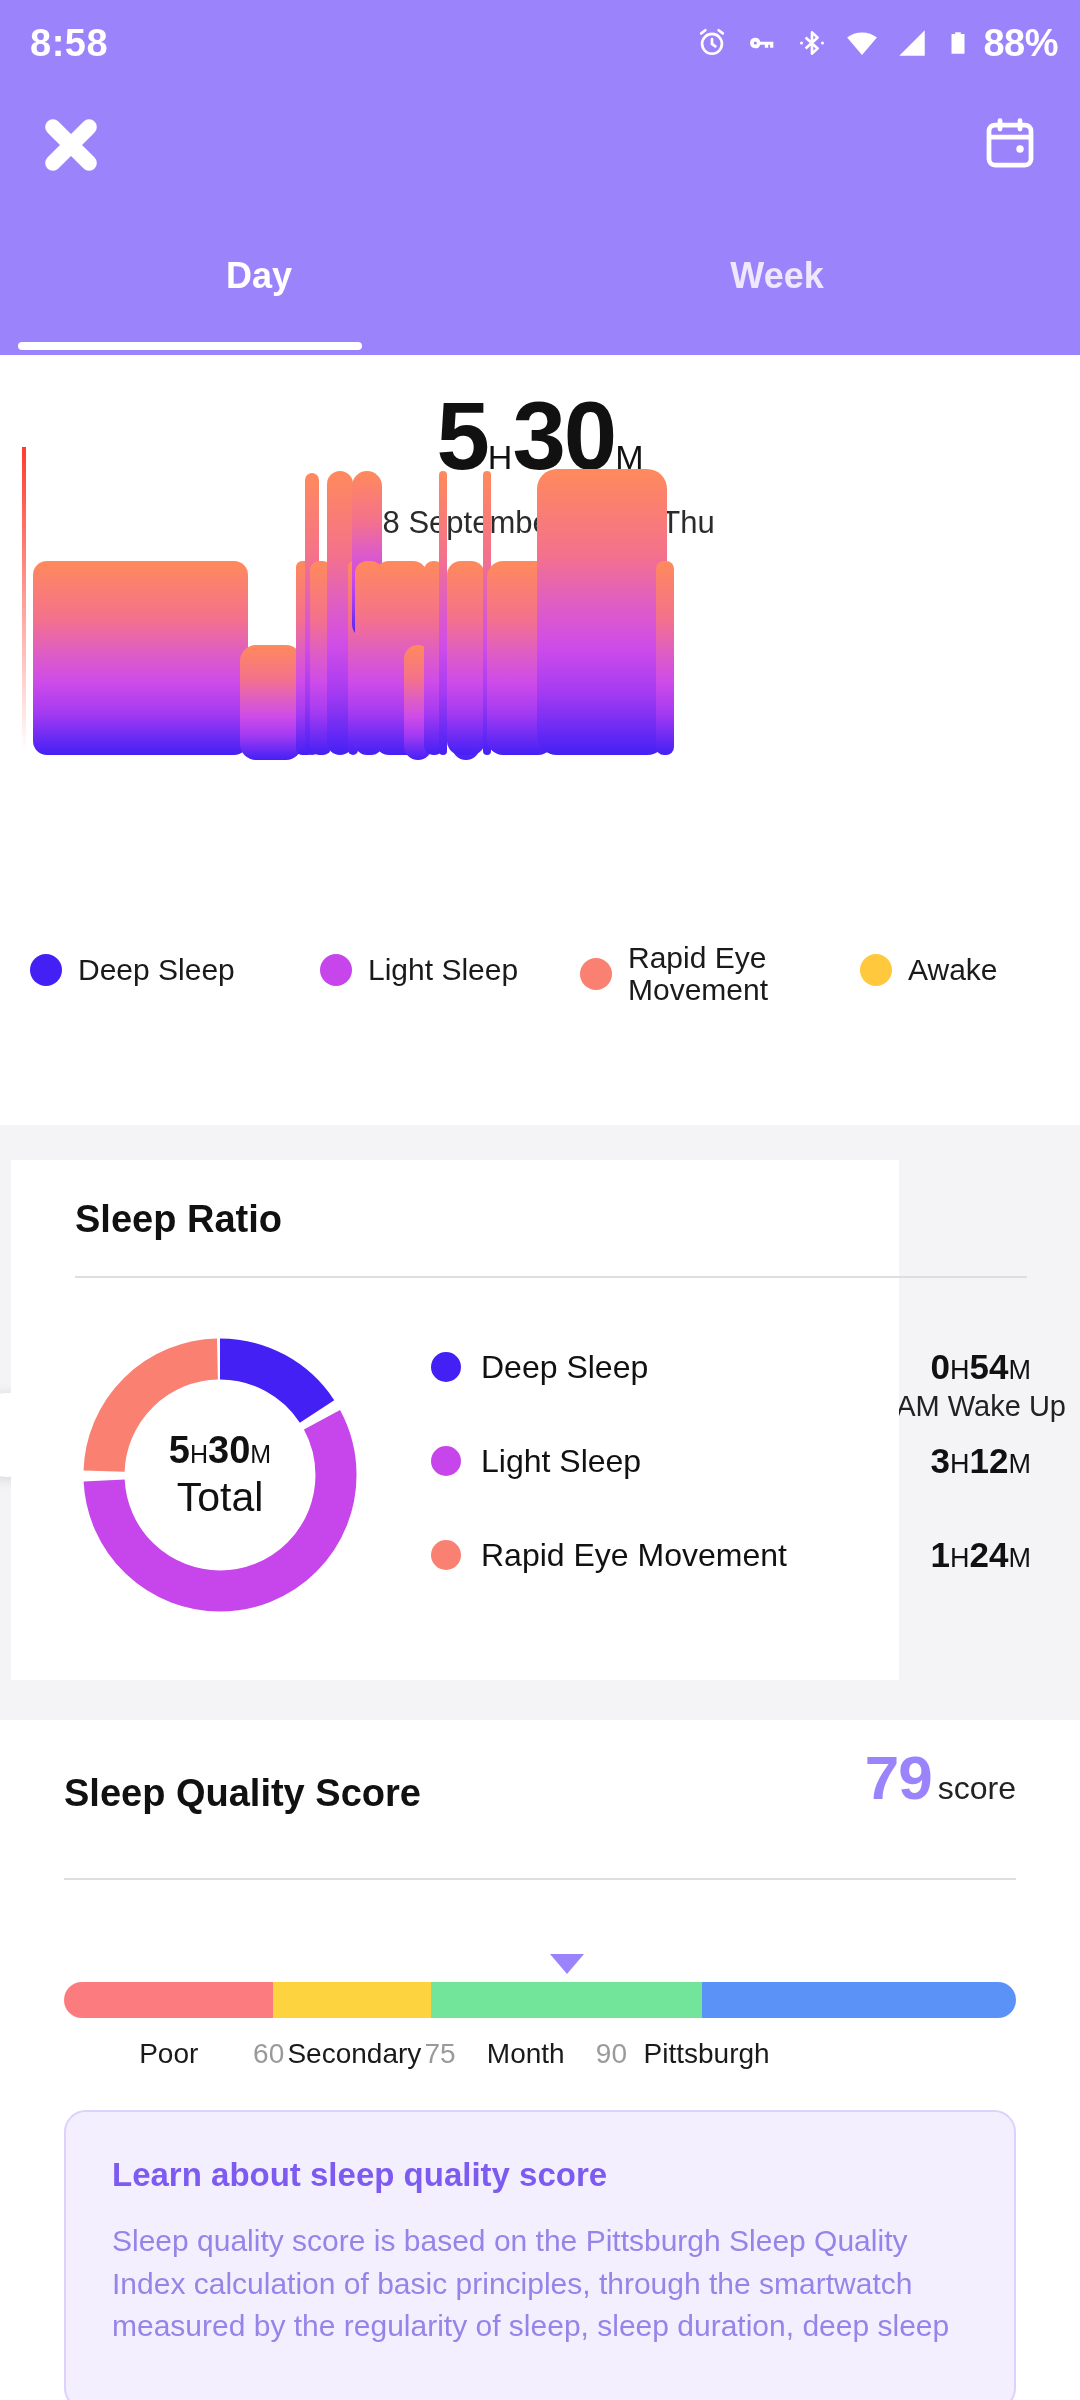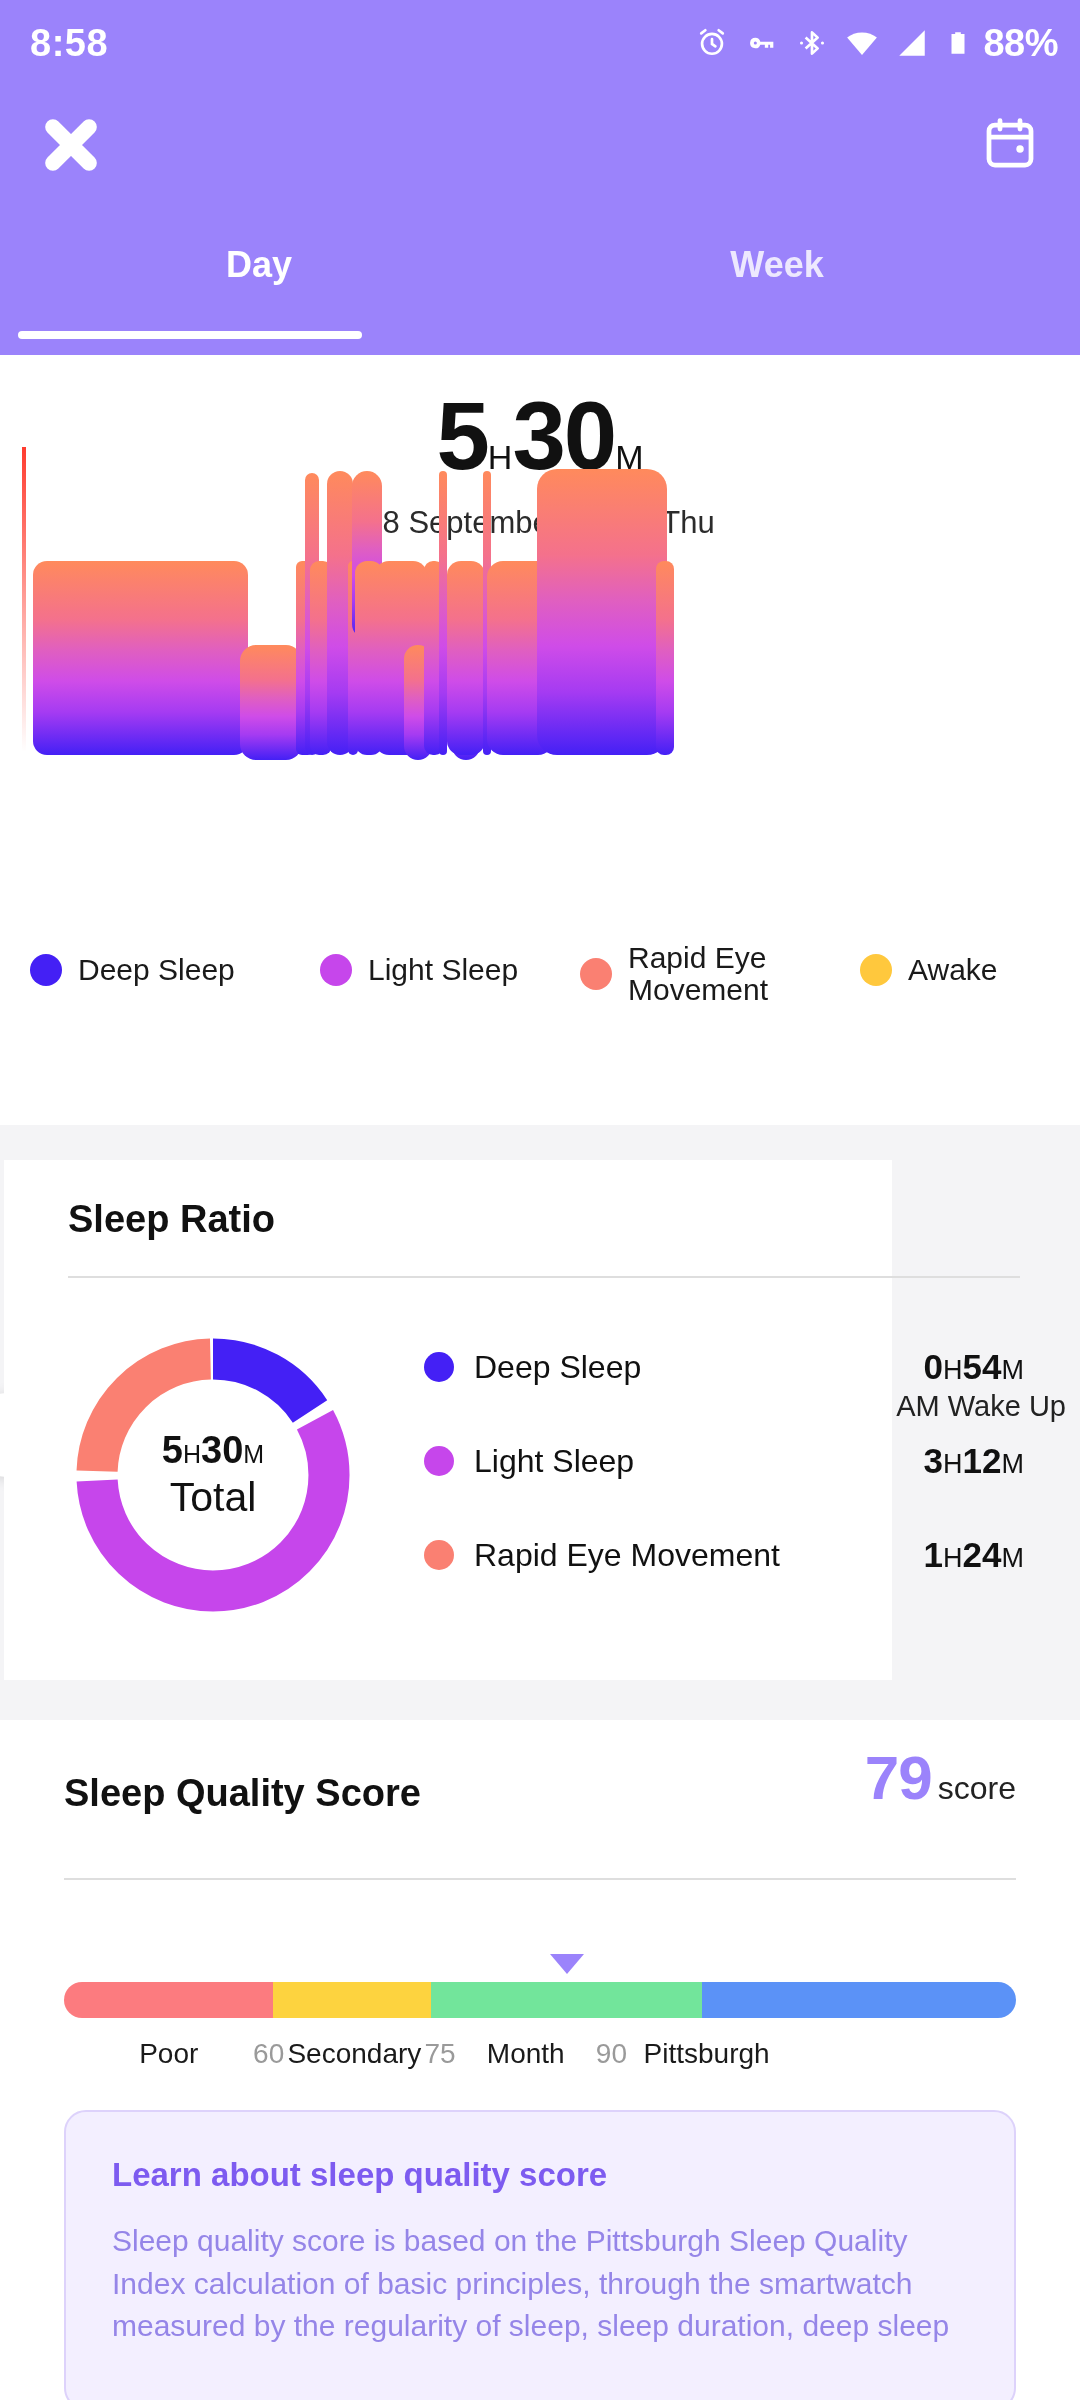--- a/index.html
+++ b/index.html
@@ -20,21 +20,21 @@
   .sbicon { width:34px; height:34px; display:block; fill:#fff; }
   .battery-pct { color:#fff; font-size:38px; font-weight:600; margin-left:-4px; letter-spacing:-.5px;}
 
   .appbar { position:absolute; left:0; top:92px; width:1080px; height:105px; }
   .close-btn { position:absolute; left:40px; top:22px; width:62px; height:62px; cursor:pointer; }
   .close-btn svg { width:62px; height:62px; stroke:#fff; stroke-width:6; }
   .appbar-title { position:absolute; left:0; top:16px; width:1080px; text-align:center; color:#fff; font-size:42px; font-weight:700; }
   .cal-btn { position:absolute; right:40px; top:22px; width:60px; height:60px; cursor:pointer; }
   .cal-btn svg { width:60px; height:60px; }
 
-  .tabs { position:absolute; left:0; top:229px; width:1036px; height:110px; display:flex; }
+  .tabs { position:absolute; left:0; top:240px; width:1036px; height:110px; display:flex; }
   .tab { flex:1; text-align:center; color:#ffffff; font-size:36px; font-weight:600; opacity:.82; padding-top:15px; cursor:pointer; position:relative; }
   .tab.active { opacity:1; font-weight:700; }
   .tab-underline { position:absolute; left:18px; bottom:0; width:344px; height:8px; background:#fff; border-radius:4px; }
 
   
   .card-main { position:absolute; left:0; top:355px; width:1080px; height:770px; background:#fff; }
   .dur-row { position:absolute; left:0; top:33px; width:1080px; text-align:center; }
   .dur-h { font-size:96px; font-weight:700; color:#111; line-height:1; letter-spacing:-2px;}
   .dur-unit { font-size:34px; font-weight:400; color:#111; }
   .dur-date { position:absolute; left:0; top:150px; width:1080px; text-align:center; font-size:31px; color:#2b2b2b; }
@@ -53,21 +53,21 @@
   .xlab { position:absolute; top:1035px; font-size:29px; color:#222; }
   .xlab-l { left:14px; }
   .xlab-r { right:14px; }
 
   .fab-edge { position:absolute; left:-34px; top:1038px; width:84px; height:84px; border-radius:50%;
               background:#fff; box-shadow:0 2px 14px rgba(0,0,0,.13); }
 
   .gap { position:absolute; left:0; width:1080px; background:#f4f4f6; }
 
   
-  .card-ratio { position:absolute; left:4px; top:1160px; width:888px; height:520px; background:#fff;padding-left:36px; }
+  .card-ratio { position:absolute; left:11px; top:1160px; width:888px; height:520px; background:#fff;padding-left:36px; }
   .sec-title { position:absolute; left:64px; top:38px; font-size:38px; font-weight:700; color:#111; }
   .divider { position:absolute; left:64px; width:952px; height:2px; background:#dedede; }
 
   .donut-wrap { position:absolute; left:64px; top:170px; width:290px; height:290px; }
   .donut-center { position:absolute; left:0; top:0; width:290px; height:290px; display:flex; flex-direction:column;
                   align-items:center; justify-content:center; }
   .dc-num { font-size:38px; font-weight:700; color:#111; }
   .dc-u   { font-size:25px; font-weight:400; color:#111; }
   .dc-total { font-size:41px; color:#111; margin-top:2px; }
 

